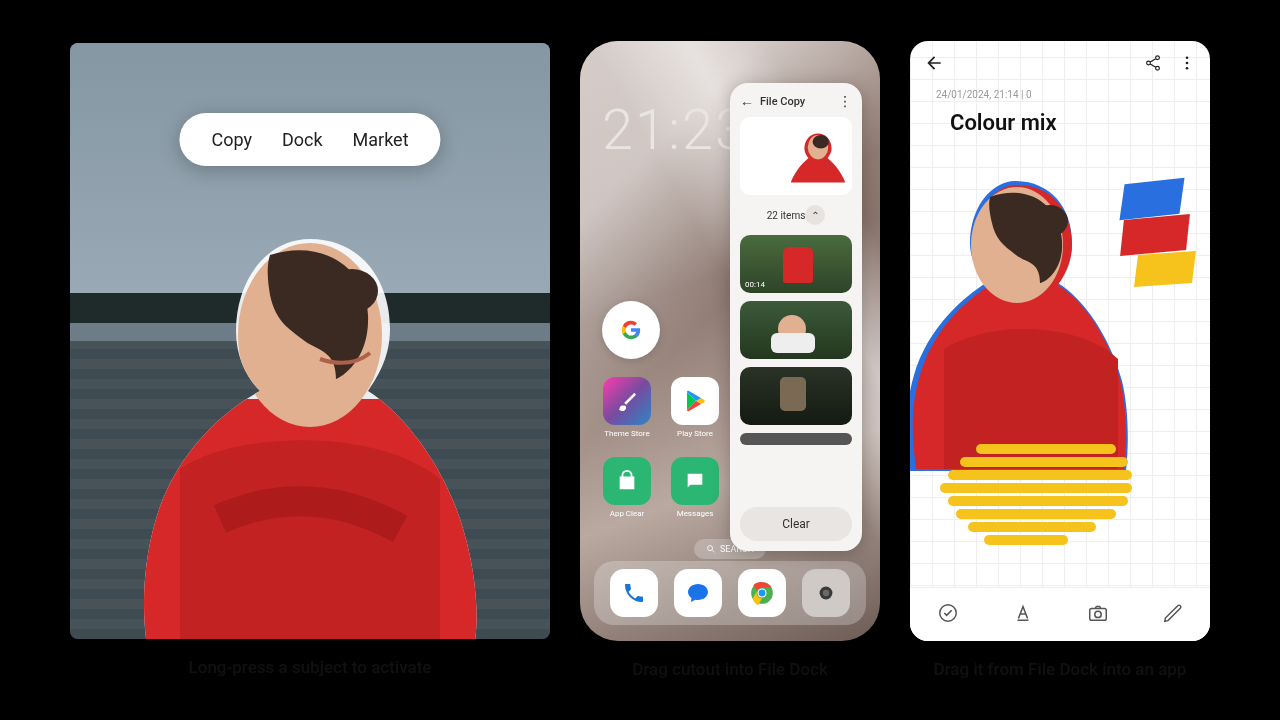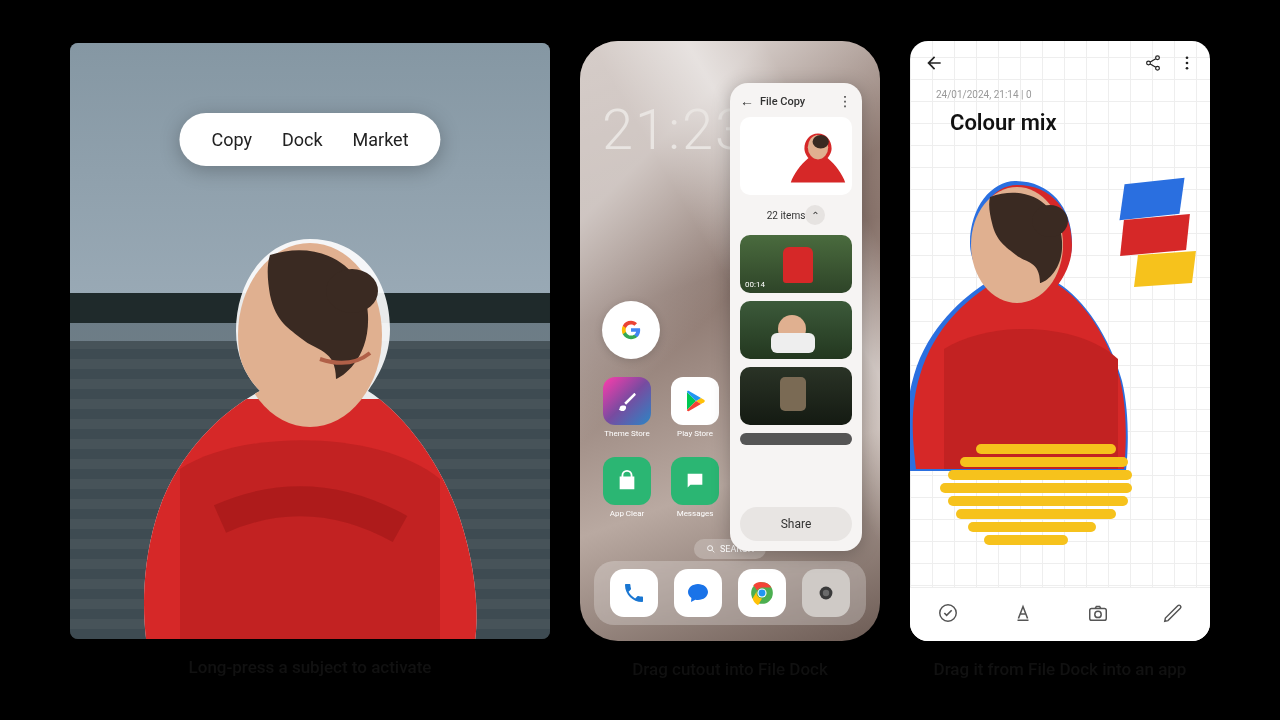--- a/index.html
+++ b/index.html
@@ -283,21 +283,21 @@
           <div style="position:absolute;left:38%;top:20%;width:30px;height:36px;background:#d62828;border-radius:6px 6px 3px 3px;"></div>
         </div>
         <div class="thumb sm" style="background:linear-gradient(#3c5a3a,#23371f);position:relative;">
           <div style="position:absolute;left:34%;top:24%;width:28px;height:28px;border-radius:50%;background:#e0b090;"></div>
           <div style="position:absolute;left:28%;top:56%;width:44px;height:20px;background:#eee;border-radius:6px;"></div>
         </div>
         <div class="thumb sm" style="background:linear-gradient(#2a3326,#141a12);position:relative;">
           <div style="position:absolute;left:36%;top:18%;width:26px;height:34px;background:#7a6a54;border-radius:5px;"></div>
         </div>
         <div class="thumb" style="height:12px;background:#555;"></div>
-        <div class="clearbtn">Share</div>
+        <div class="clearbtn">Clear</div>
       </div>
     </div>
   </div>
   <div class="panel-caption">Drag cutout into File Dock</div>
 </div>
 
 <div class="panel">
   <div class="notecard">
     <div class="topbar">
       <span><svg width="20" height="20" viewBox="0 0 24 24">

